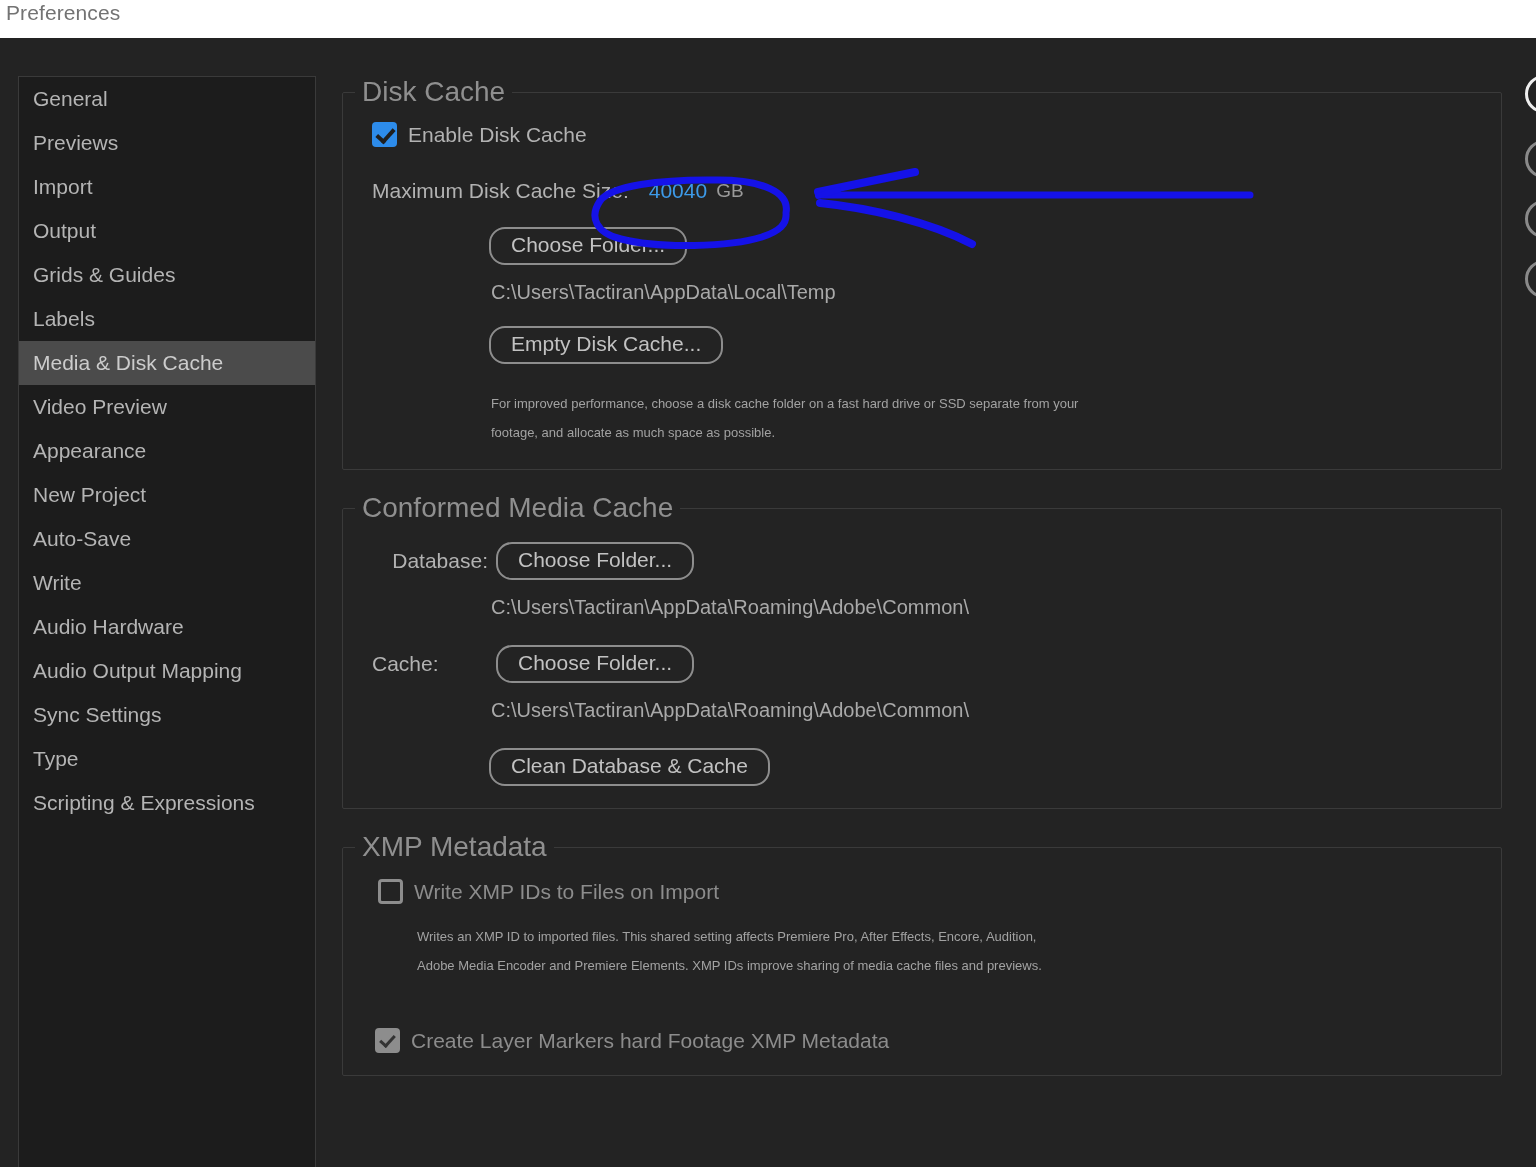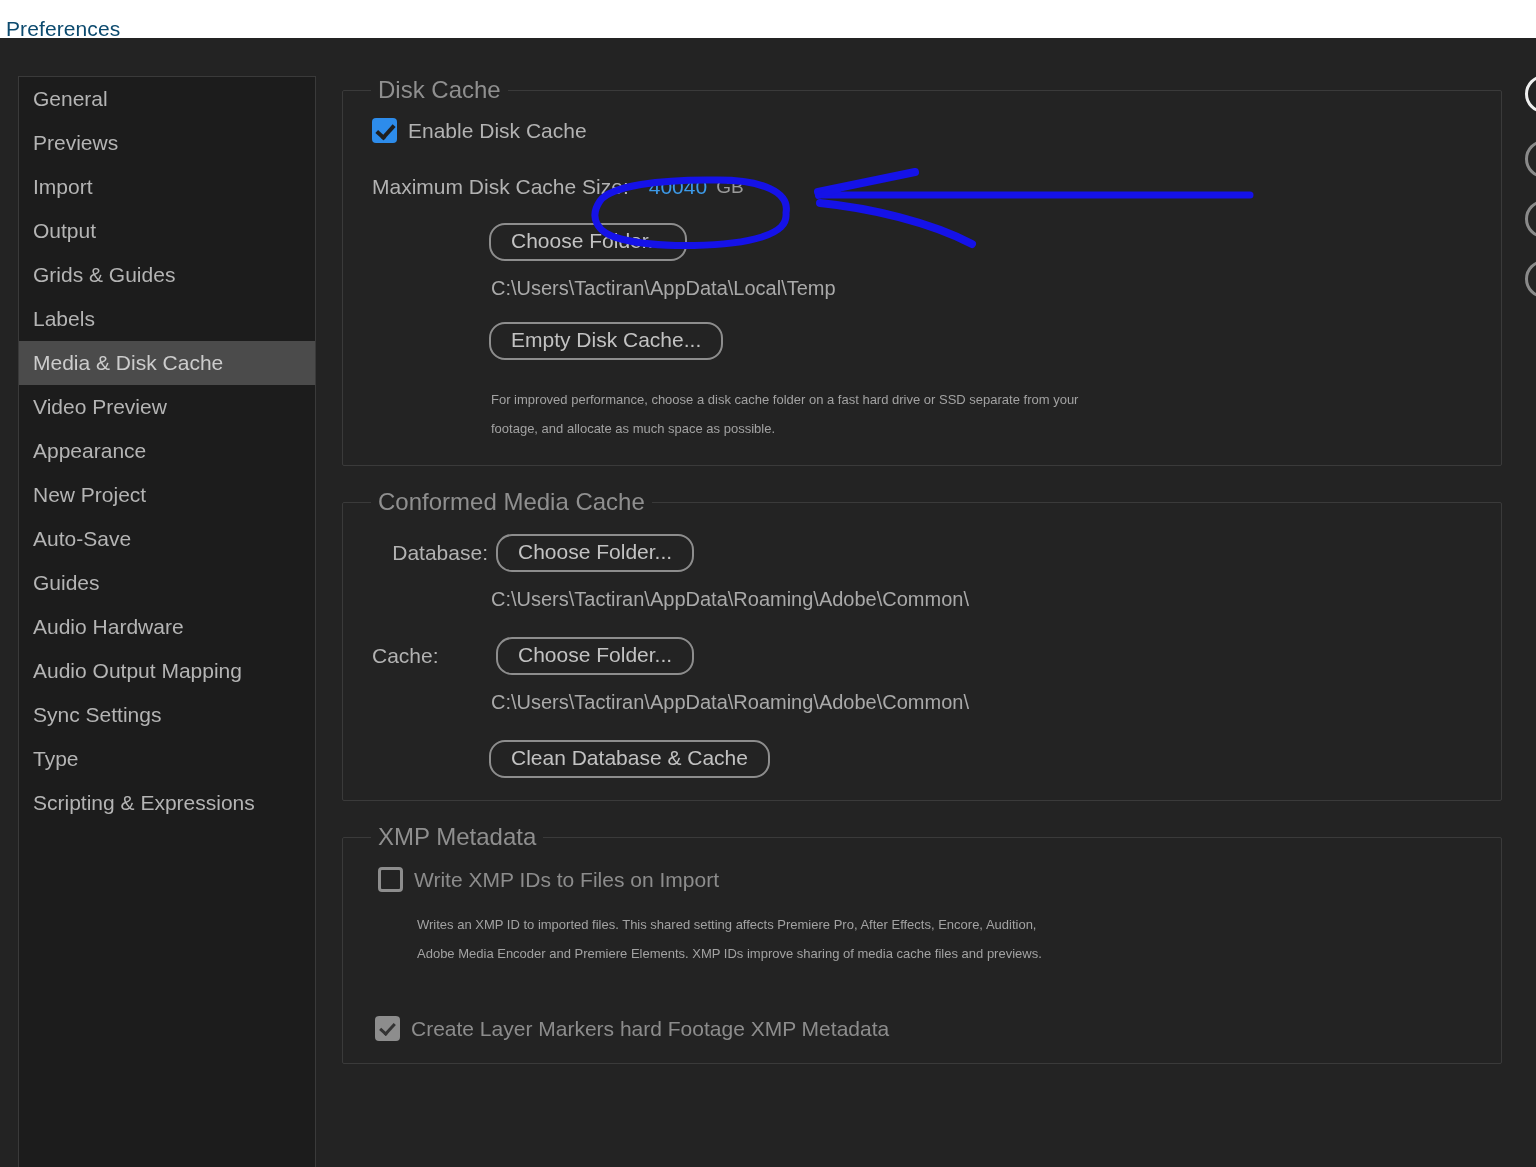--- a/index.html
+++ b/index.html
@@ -19,23 +19,23 @@
   #titlebar {
     position: absolute;
     left: 0; top: 0;
     width: 1536px;
     height: 38px;
     background: #ffffff;
   }
   #titlebar .title-text {
     position: absolute;
     left: 6px;
-    top: 17px;
-    font-size: 21px;
-    color: #0c4a6e;
+    top: 1px;
+    font-size: 21px;
+    color: #737373;
     font-family: "Liberation Sans", sans-serif;
     letter-spacing: .1px;
   }
 
   
   #dialog-body {
     position: absolute;
     left: 0; top: 38px;
     width: 1536px;
     height: 1015px;
@@ -78,24 +78,24 @@
   }
 
   fieldset.group {
     border: 1px solid #3a3a3a;
     border-radius: 2px;
     margin: 0 0 22px 0;
     padding: 0;
     position: relative;
   }
   fieldset.group > legend {
-    font-size: 24px;
+    font-size: 28px;
     color: #8f8f8f;
     padding: 0 7px;
-    margin-left: 28px;
+    margin-left: 12px;
   }
   .group-inner { padding: 4px 0 22px 0; }
 
   
   .row {
     display: flex;
     align-items: center;
   }
 
   .cbx {
@@ -216,21 +216,21 @@
     <div class="side-item">Previews</div>
     <div class="side-item">Import</div>
     <div class="side-item">Output</div>
     <div class="side-item">Grids &amp; Guides</div>
     <div class="side-item">Labels</div>
     <div class="side-item selected">Media &amp; Disk Cache</div>
     <div class="side-item">Video Preview</div>
     <div class="side-item">Appearance</div>
     <div class="side-item">New Project</div>
     <div class="side-item">Auto-Save</div>
-    <div class="side-item">Guides</div>
+    <div class="side-item">Write</div>
     <div class="side-item">Audio Hardware</div>
     <div class="side-item">Audio Output Mapping</div>
     <div class="side-item">Sync Settings</div>
     <div class="side-item">Type</div>
     <div class="side-item">Scripting &amp; Expressions</div>
   </div>
 
   <div id="content">
 
     <fieldset class="group">

